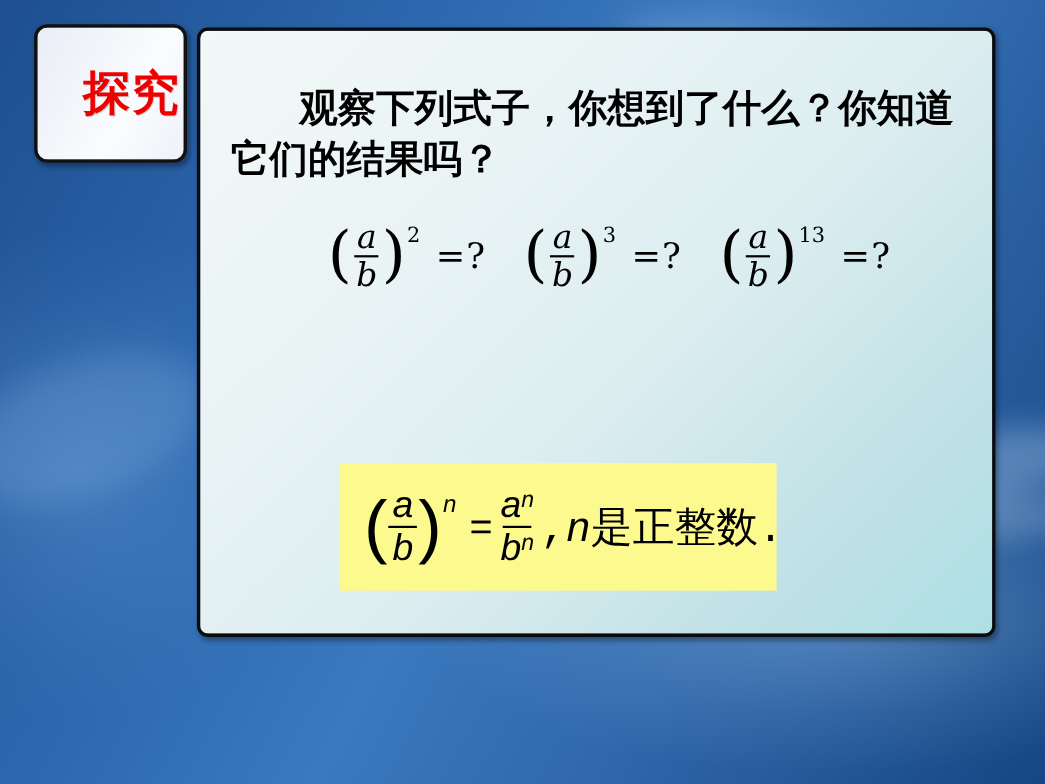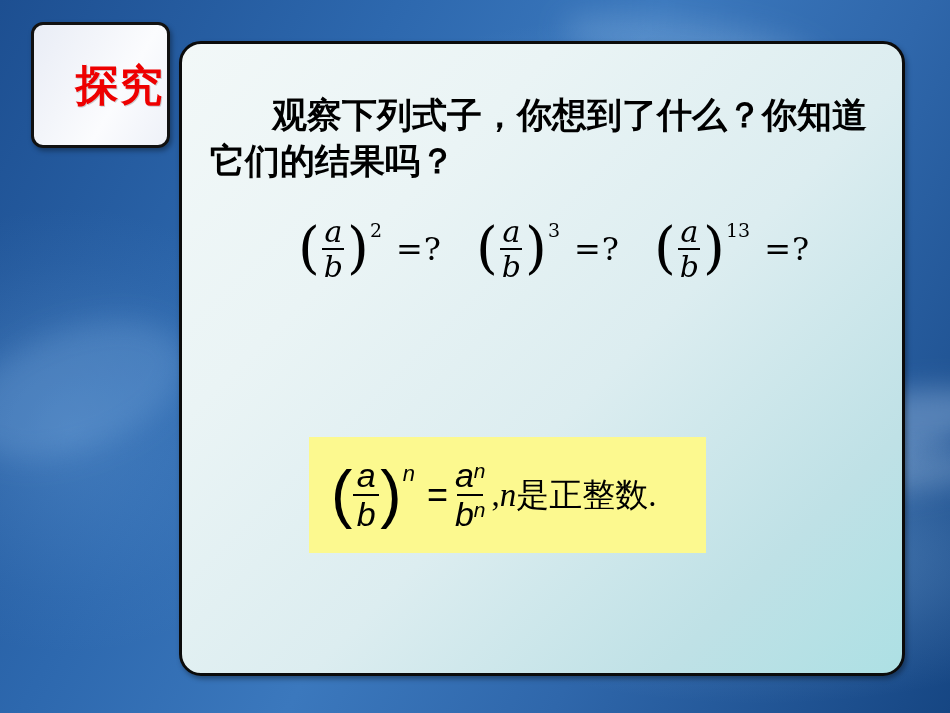--- a/index.html
+++ b/index.html
@@ -54,26 +54,26 @@
     left: -40px; top: 330px;
     width: 230px; height: 120px;
     background: rgba(150,195,238,0.20);
     transform: rotate(-20deg);
   }
 
   
   #content-panel {
     position: absolute;
     left: 179px;
-    top: 41px;
+    top: 25px;
     width: 726px;
-    height: 635px;
+    height: 554px;
     box-sizing: border-box;
     border: 3px solid #0b0b0b;
-    border-radius: 22px;
+    border-radius: 10px;
     background: linear-gradient(135deg, #f2f8f8 0%, #eaf4f5 28%, #dcedf0 56%, #bfe1e6 82%, #ade0e4 100%);
     box-shadow: 2px 3px 5px rgba(0,0,0,0.35);
   }
 
   
   #topic-badge {
     position: absolute;
     left: 31px;
     top: 22px;
     width: 139px;
@@ -213,22 +213,22 @@
     align-items: flex-start;
   }
   .frac.stacked-pow .basevar { font-style: italic; }
   .frac.stacked-pow .powvar {
     font-style: italic;
     font-size: 21px;
     line-height: 21px;
     margin-top: 1px;
   }
   #formula-tail {
-    font-family: Liberation Serif, serif;
-    font-size: 33px;
+    font-family: Liberation Mono, monospace;
+    font-size: 38px;
     margin-left: 2px;
     white-space: nowrap;
   }
   #formula-tail .var-n { font-style: italic; }
 </style>
 </head>
 <body>
 
 <div id="slide">
 

